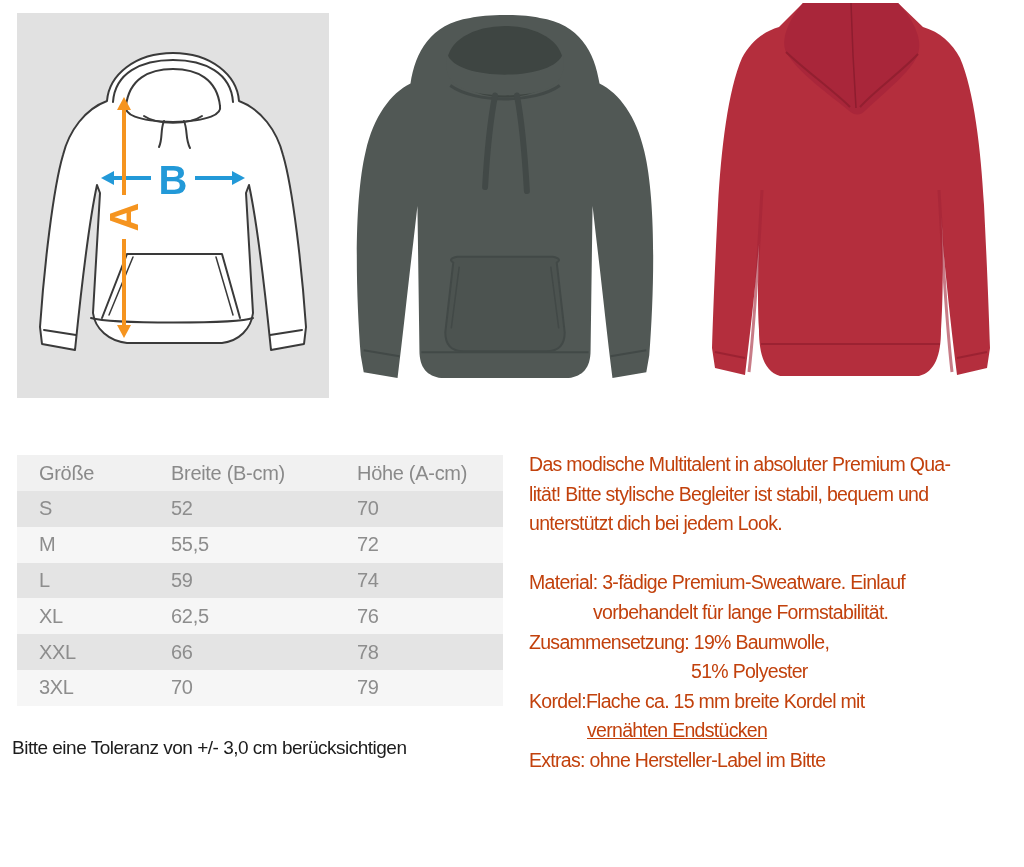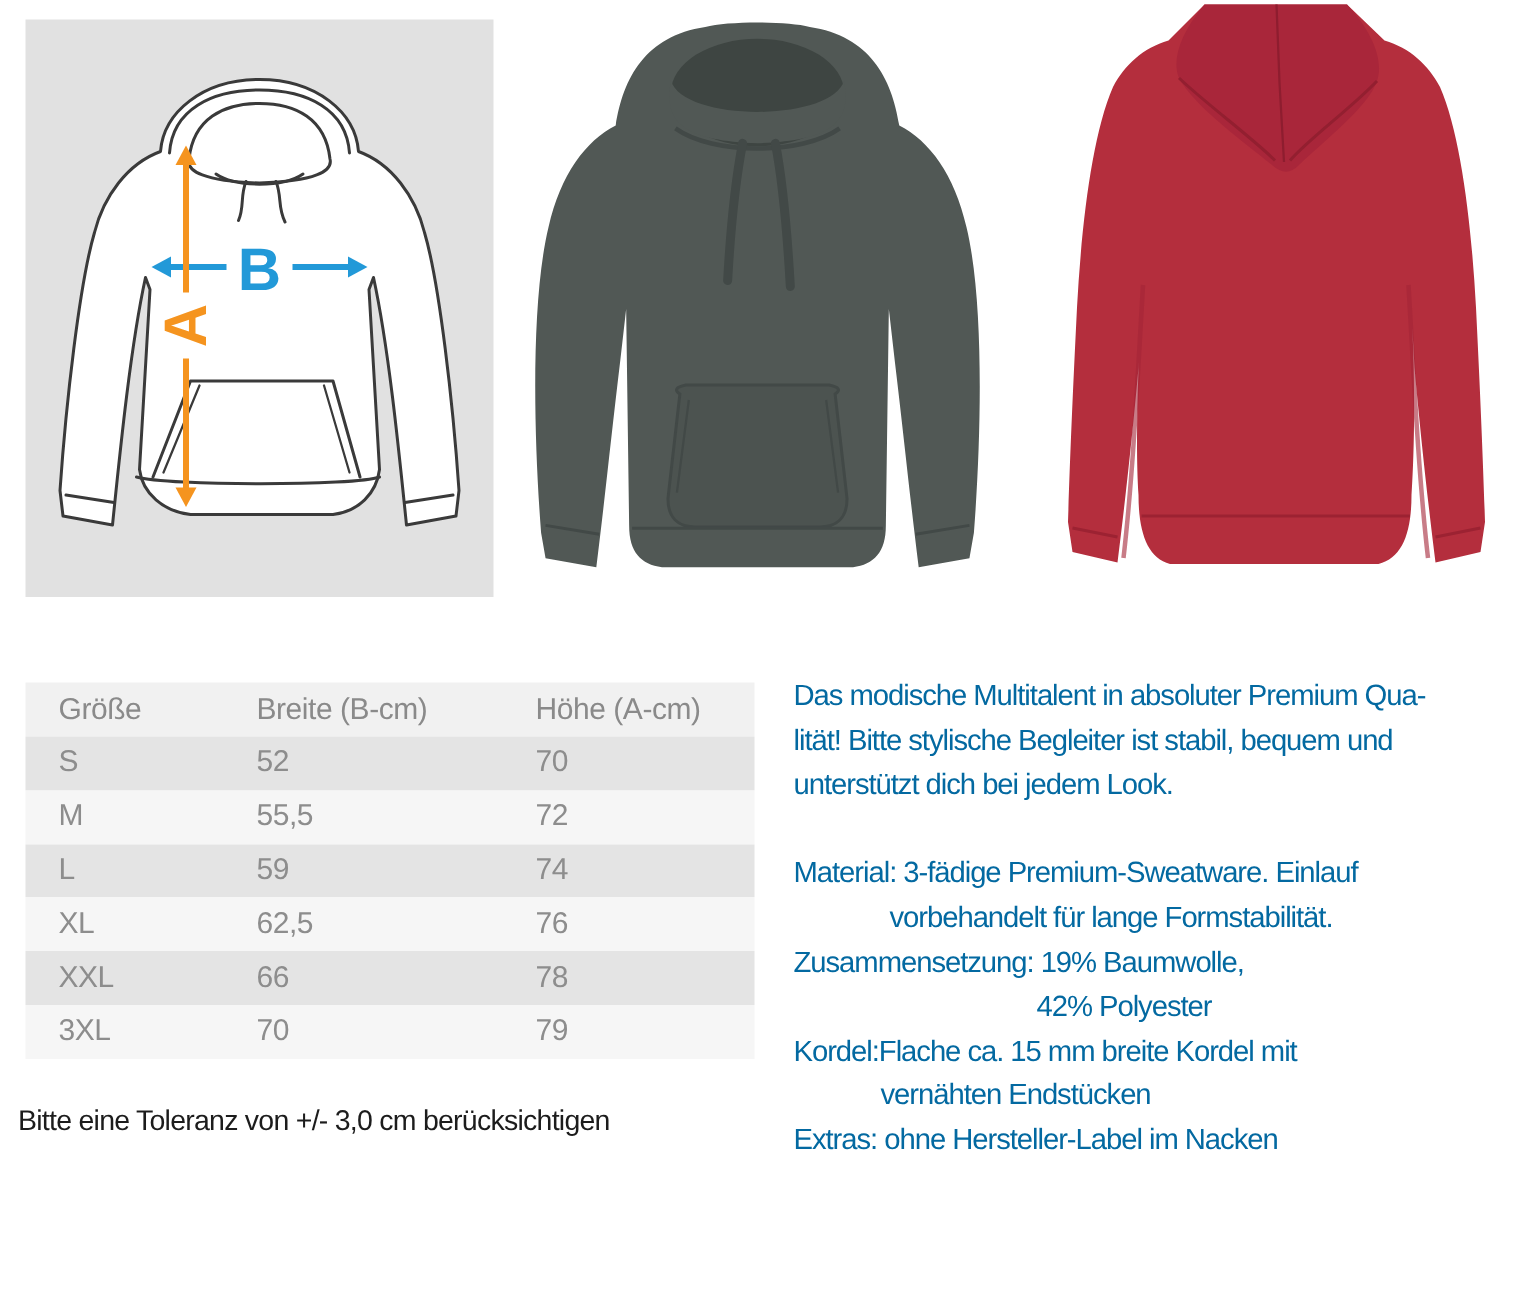--- a/index.html
+++ b/index.html
@@ -43,21 +43,21 @@
   .tolerance-note {
     position:absolute; left:12px; top:737px;
     font-size:19px; letter-spacing:-0.5px; color:#1c1c1c;
     white-space:nowrap;
   }
 
   
   .description {
     position:absolute; left:529px; top:450px; width:492px;
     font-size:19.5px; line-height:29.6px; letter-spacing:-0.7px;
-    color:#0369a1;
+    color:#c2410c;
   }
   .description .desc-line { min-height:29.6px; white-space:nowrap; }
   .description .alt-a, .description .alt-b { background:transparent; }
 </style>
 </head>
 <body>
 
 <div class="diagram-panel">
   <svg viewBox="0 0 312 385">
 
@@ -200,24 +200,24 @@
     <div class="desc-line alt-a">unterstützt dich bei jedem Look.</div>
 
     <div class="desc-line alt-b"></div>
 
     <div class="desc-line alt-a">Material: 3-fädige Premium-Sweatware. Einlauf</div>
 
     <div class="desc-line alt-b" style="padding-left: 64px;">vorbehandelt für lange Formstabilität.</div>
 
     <div class="desc-line alt-a">Zusammensetzung: 19% Baumwolle,</div>
 
-    <div class="desc-line alt-b" style="padding-left: 162px;">42% Polyester</div>
+    <div class="desc-line alt-b" style="padding-left: 162px;">51% Polyester</div>
 
 
     <div class="desc-line alt-b">Kordel:Flache ca. 15 mm breite Kordel mit</div>
 
-    <div class="desc-line alt-a" style="padding-left: 58px;">vernähten Endstücken</div>
-
-    <div class="desc-line alt-b">Extras: ohne Hersteller-Label im Nacken</div>
+    <div class="desc-line alt-a" style="padding-left: 58px; text-decoration: underline;">vernähten Endstücken</div>
+
+    <div class="desc-line alt-b">Extras: ohne Hersteller-Label im Bitte</div>
 
     <div class="desc-line alt-a"></div>
 
   </div>
 
 </body></html>

